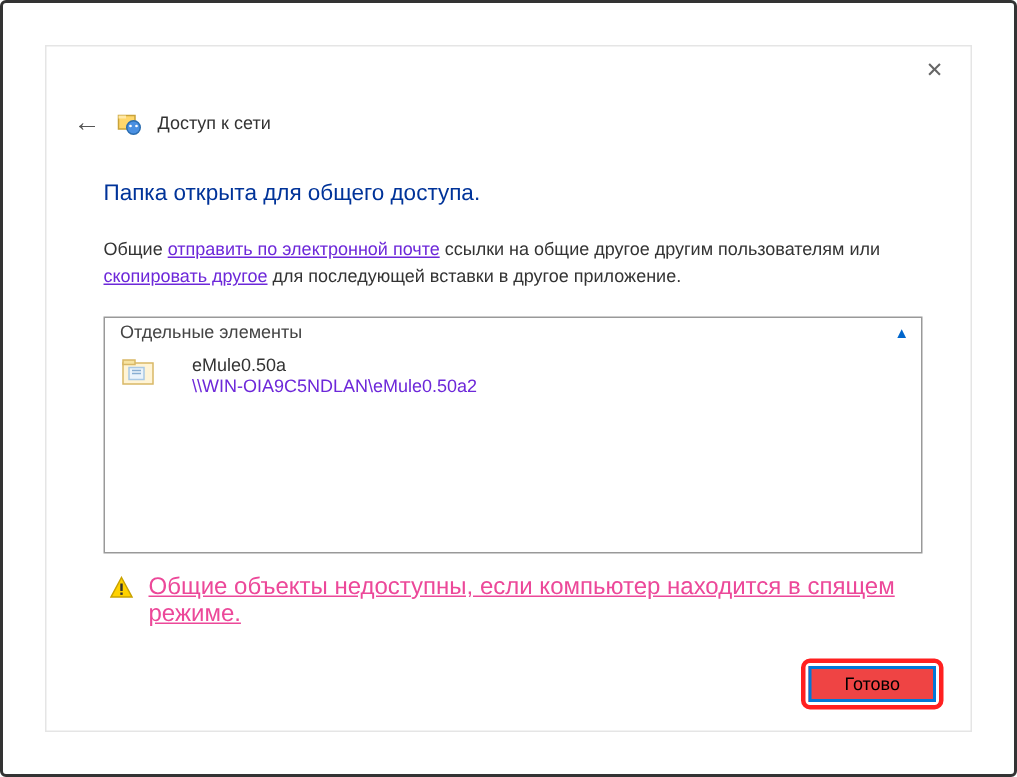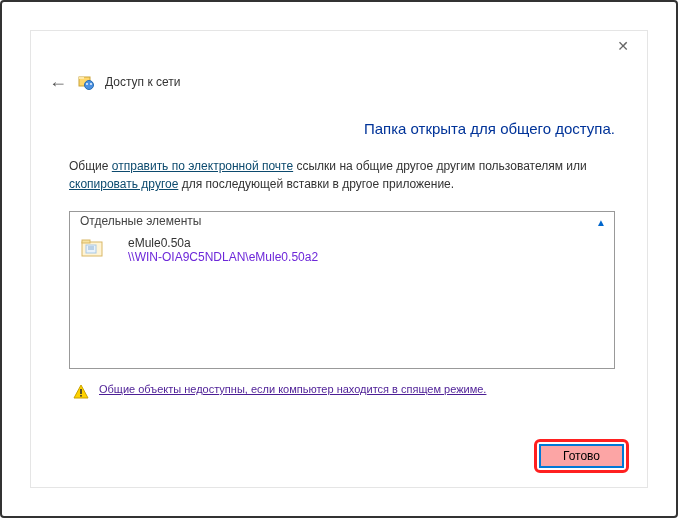--- a/index.html
+++ b/index.html
@@ -60,30 +60,29 @@
       color: #333;
     }
     .content {
       padding: 24px 32px 12px 38px;
     }
     .main-heading {
       color: #003399;
       font-size: 15px;
       font-weight: 400;
       margin-bottom: 20px;
-      text-align: right;
     }
     .desc {
       font-size: 12px;
       color: #333;
       line-height: 1.5;
       margin-bottom: 18px;
     }
     .desc a {
-      color: #0c4a6e;
+      color: #6d28d9;
       text-decoration: underline;
     }
     .items-box {
       border: 1px solid #999;
       min-height: 158px;
       padding: 0;
       margin-bottom: 14px;
     }
     .items-header {
       display: flex;
@@ -126,38 +125,38 @@
     .warn-icon {
       font-size: 15px;
       margin-top: 1px;
     }
     .links-col {
       display: flex;
       flex-direction: column;
       gap: 3px;
     }
     .links-col a {
-      color: #4c1d95;
+      color: #ec4899;
       text-decoration: underline;
-      font-size: 11px;
+      font-size: 16px;
     }
     .footer {
       position: absolute;
       bottom: 14px;
       right: 18px;
     }
     .done-highlight {
       border: 3px solid #ff2020;
       border-radius: 6px;
       padding: 2px;
       display: inline-block;
     }
     .done-btn {
       border: 2px solid #0078d7;
-      background: #fca5a5;
+      background: #ef4444;
       padding: 3px 22px;
       font-size: 12px;
       cursor: pointer;
       font-family: inherit;
     }
   </style>
 </head>
 <body>
 
 <div class="dialog">

